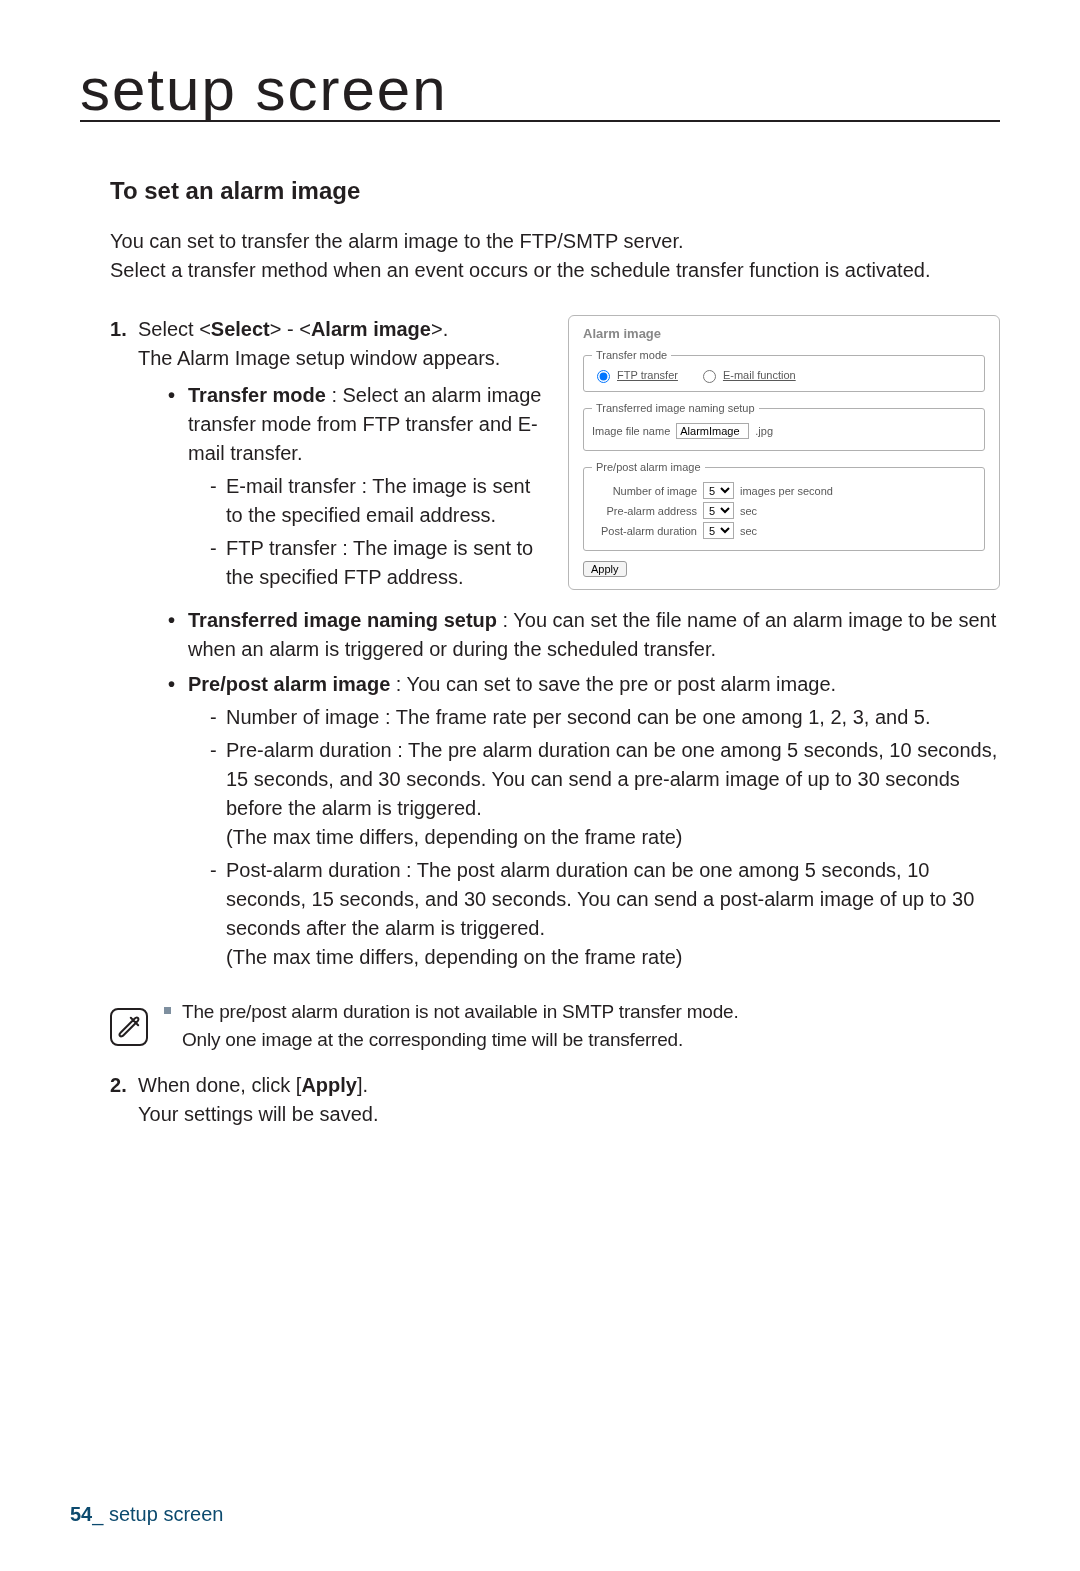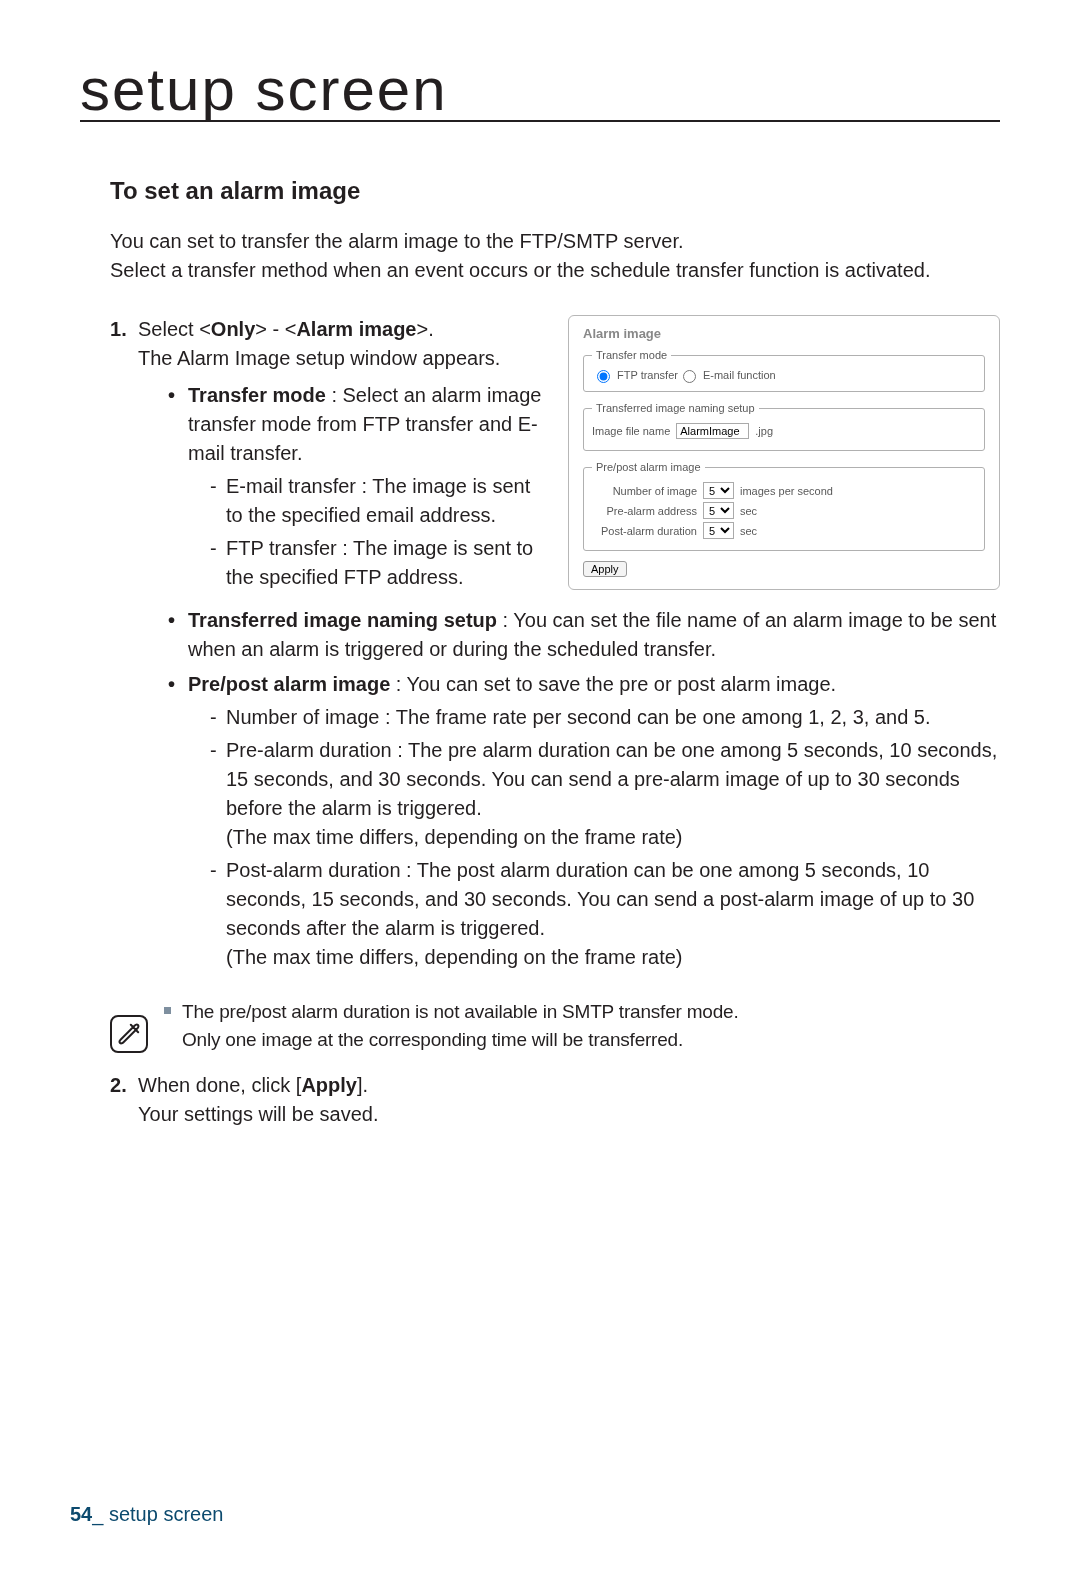--- a/index.html
+++ b/index.html
@@ -101,21 +101,21 @@
     padding-left: 18px;
     margin-bottom: 4px;
   }
   ul.dashes > li:before {
     content: "-";
     position: absolute;
     left: 2px;
   }
   .note-block {
     display: flex;
-    align-items: flex-end;
+    align-items: center;
     gap: 16px;
     margin: 26px 0 18px 30px;
     font-size: 19px;
     line-height: 1.45;
   }
   .note-icon {
     width: 38px;
     height: 38px;
     border: 2.5px solid #231f20;
     border-radius: 8px;
@@ -174,21 +174,21 @@
     border: 1px solid #b0b0b0;
     border-radius: 3px;
     margin: 0 0 10px 0;
     padding: 6px 8px 8px 8px;
     font-size: 11px;
   }
   legend {
     padding: 0 4px;
     color: #595959;
   }
-  .radio-row { display: flex; gap: 0; align-items: center; }
+  .radio-row { display: flex; gap: 20px; align-items: center; text-decoration: underline; }
   .radio-row label { display: flex; align-items: center; gap: 4px; }
   input[type=text].fld {
     border: 1px solid #aaaaaa;
     height: 16px;
     font-size: 11px;
     padding: 0 3px;
     background: #fff;
     vertical-align: middle;
   }
   select.fld {
@@ -231,21 +231,21 @@
 
   <div class="intro">
     <span>You can set to transfer the alarm image to the FTP/SMTP server.</span><br>
     <span>Select a transfer method when an event occurs or the schedule transfer function is activated.</span>
   </div>
 
   <div class="content-row">
     <div class="left-col">
       <ol class="steps">
         <li>
-          <span>Select &lt;</span><span class="b">Only</span><span>&gt; - &lt;</span><span class="b">Alarm image</span><span>&gt;.</span><br>
+          <span>Select &lt;</span><span class="b">Select</span><span>&gt; - &lt;</span><span class="b">Alarm image</span><span>&gt;.</span><br>
           <span>The Alarm Image setup window appears.</span>
           <ul class="bullets">
             <li>
               <span class="b">Transfer mode</span><span> : Select an alarm image transfer mode from FTP transfer and E-mail transfer.</span>
               <ul class="dashes">
                 <li>E-mail transfer : The image is sent to the specified email address.</li>
                 <li>FTP transfer : The image is sent to the specified FTP address.</li>
               </ul>
             </li>
           </ul>

